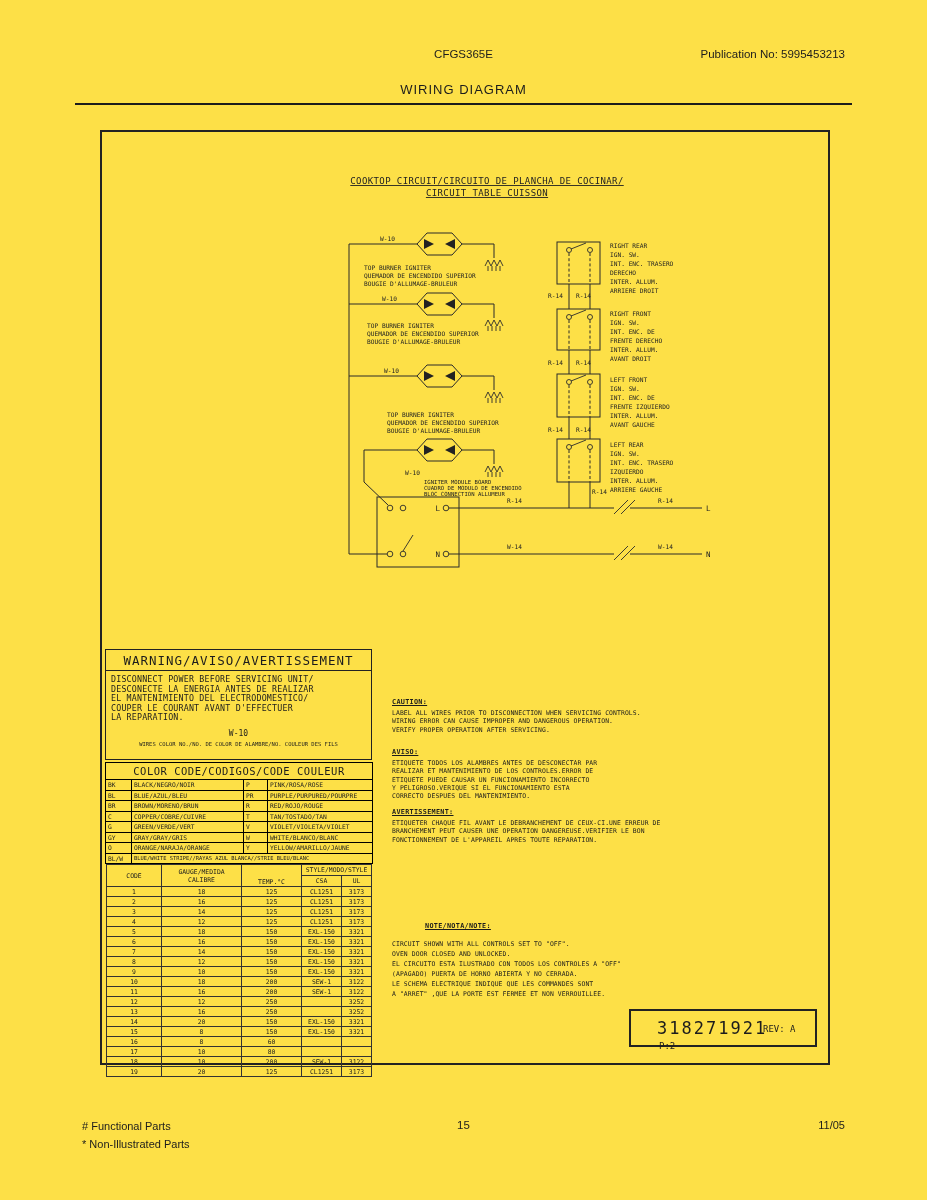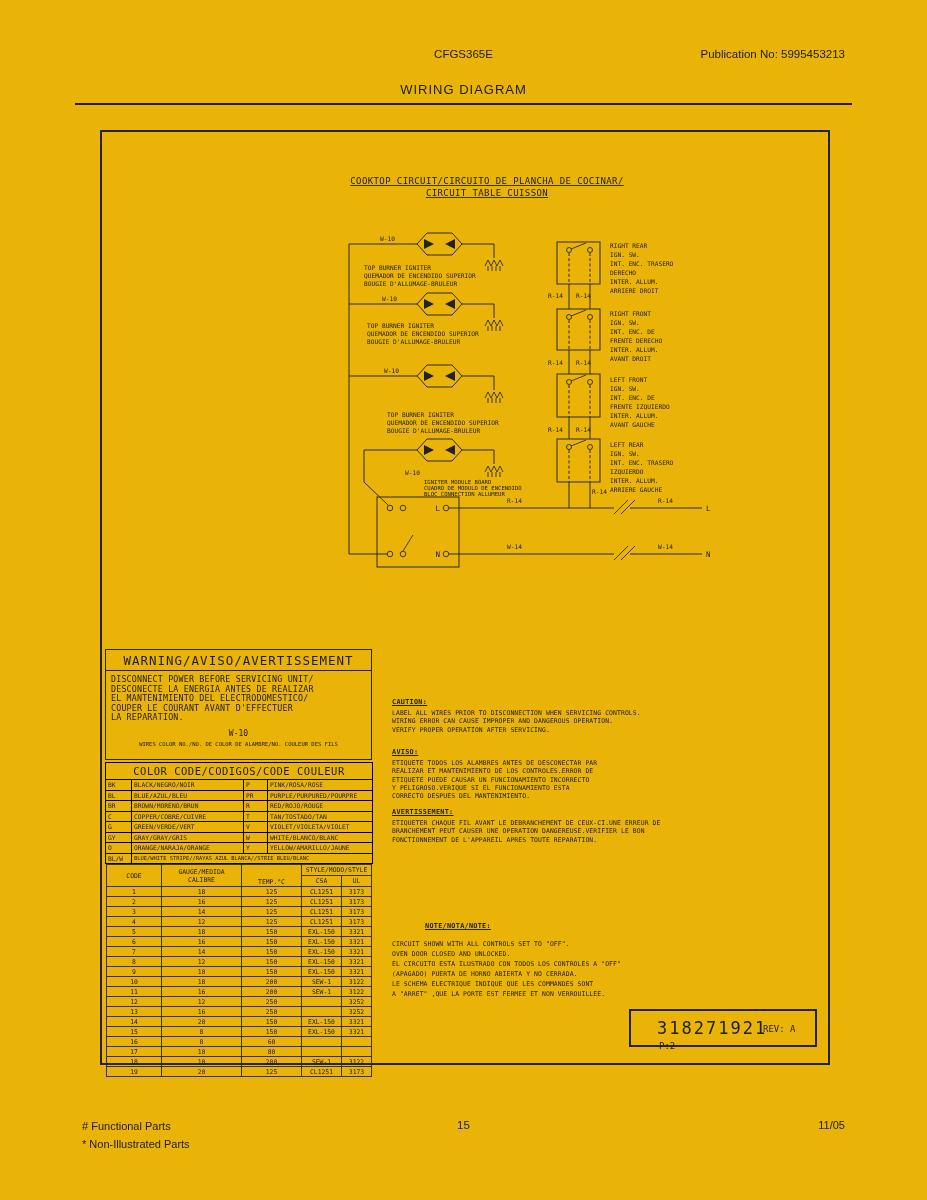--- a/index.html
+++ b/index.html
@@ -1,16 +1,16 @@
 <!DOCTYPE html>
 <html><head>
 <meta charset="utf-8">
 <style>
   html,body{margin:0;padding:0;background:#ffffff;}
-  .page{position:relative;width:927px;height:1200px;background:#eab308;overflow:hidden;
+  .page{position:relative;width:927px;height:1200px;background:#fde047;overflow:hidden;
         font-family:"Liberation Sans",sans-serif;color:#1c1c1c;}
   .mono{font-family:"DejaVu Sans Mono",monospace;}
   
   .hdr-model{position:absolute;left:0;top:48px;width:100%;text-align:center;font-size:11.5px;}
   .hdr-pub{position:absolute;right:82px;top:48px;font-size:11.5px;margin-left:19px;}
   .hdr-title{position:absolute;left:0;top:82px;width:100%;text-align:center;font-size:13px;letter-spacing:1px;}
   .hdr-rule{position:absolute;left:75px;right:75px;top:103px;height:2px;background:#1c1c1c;}
   
   .main-box{position:absolute;left:100px;top:130px;width:730px;height:935px;border:2px solid #222;box-sizing:border-box;}
   .circuit{position:absolute;left:0;top:0;}

